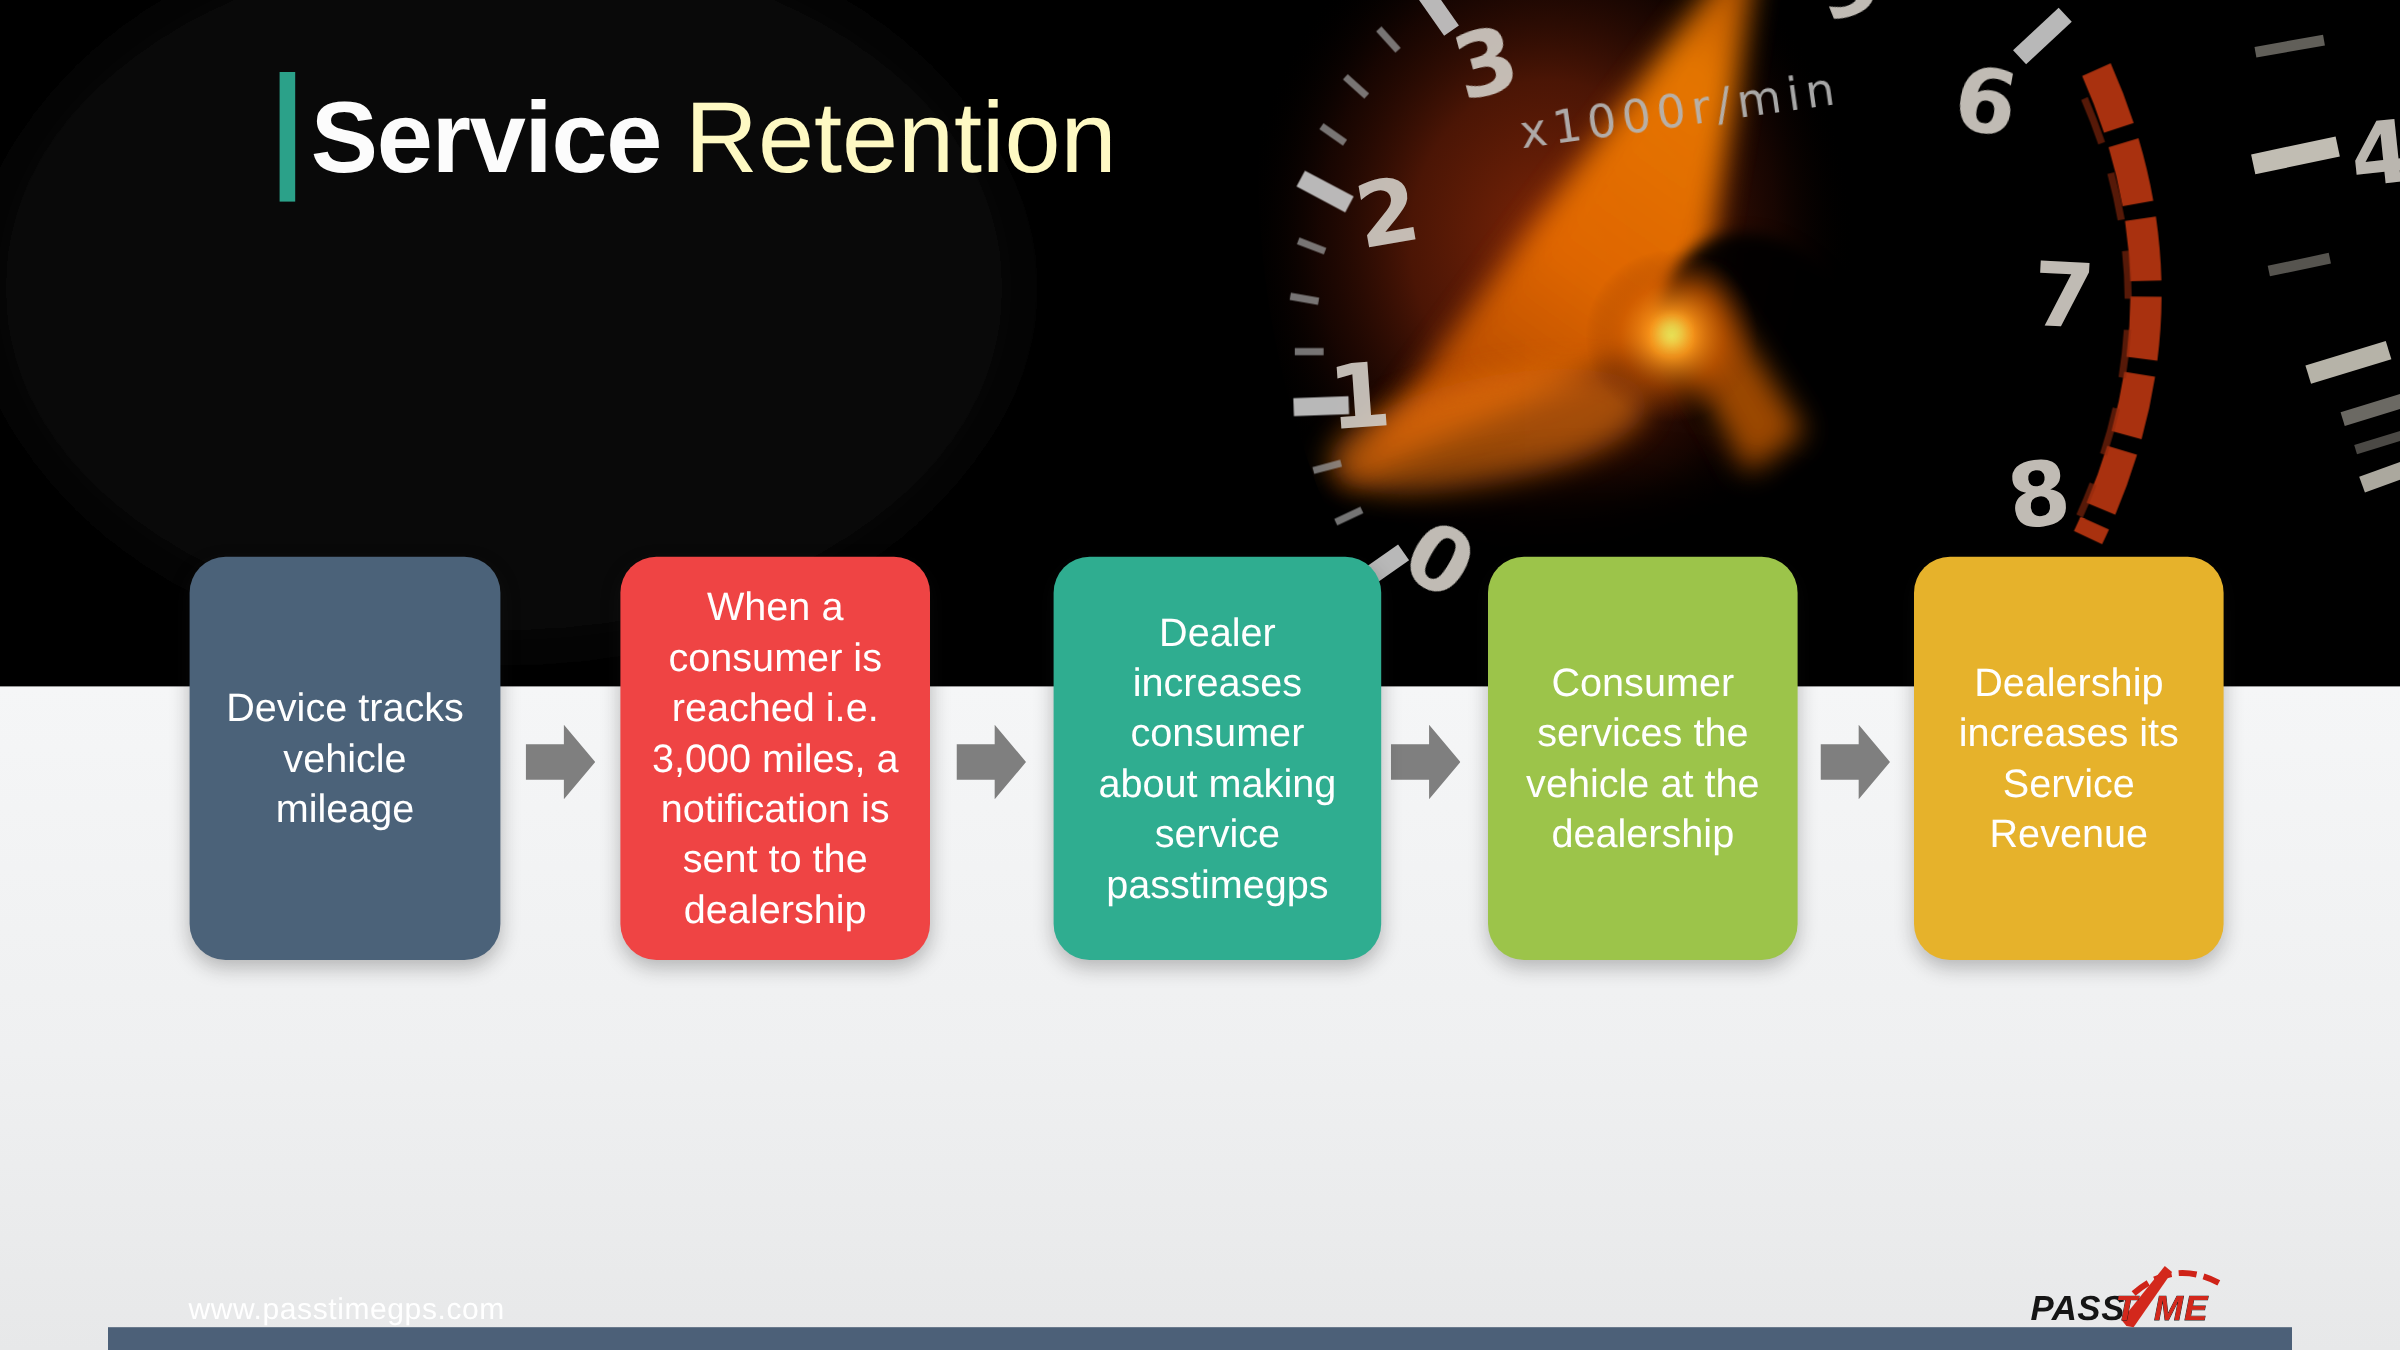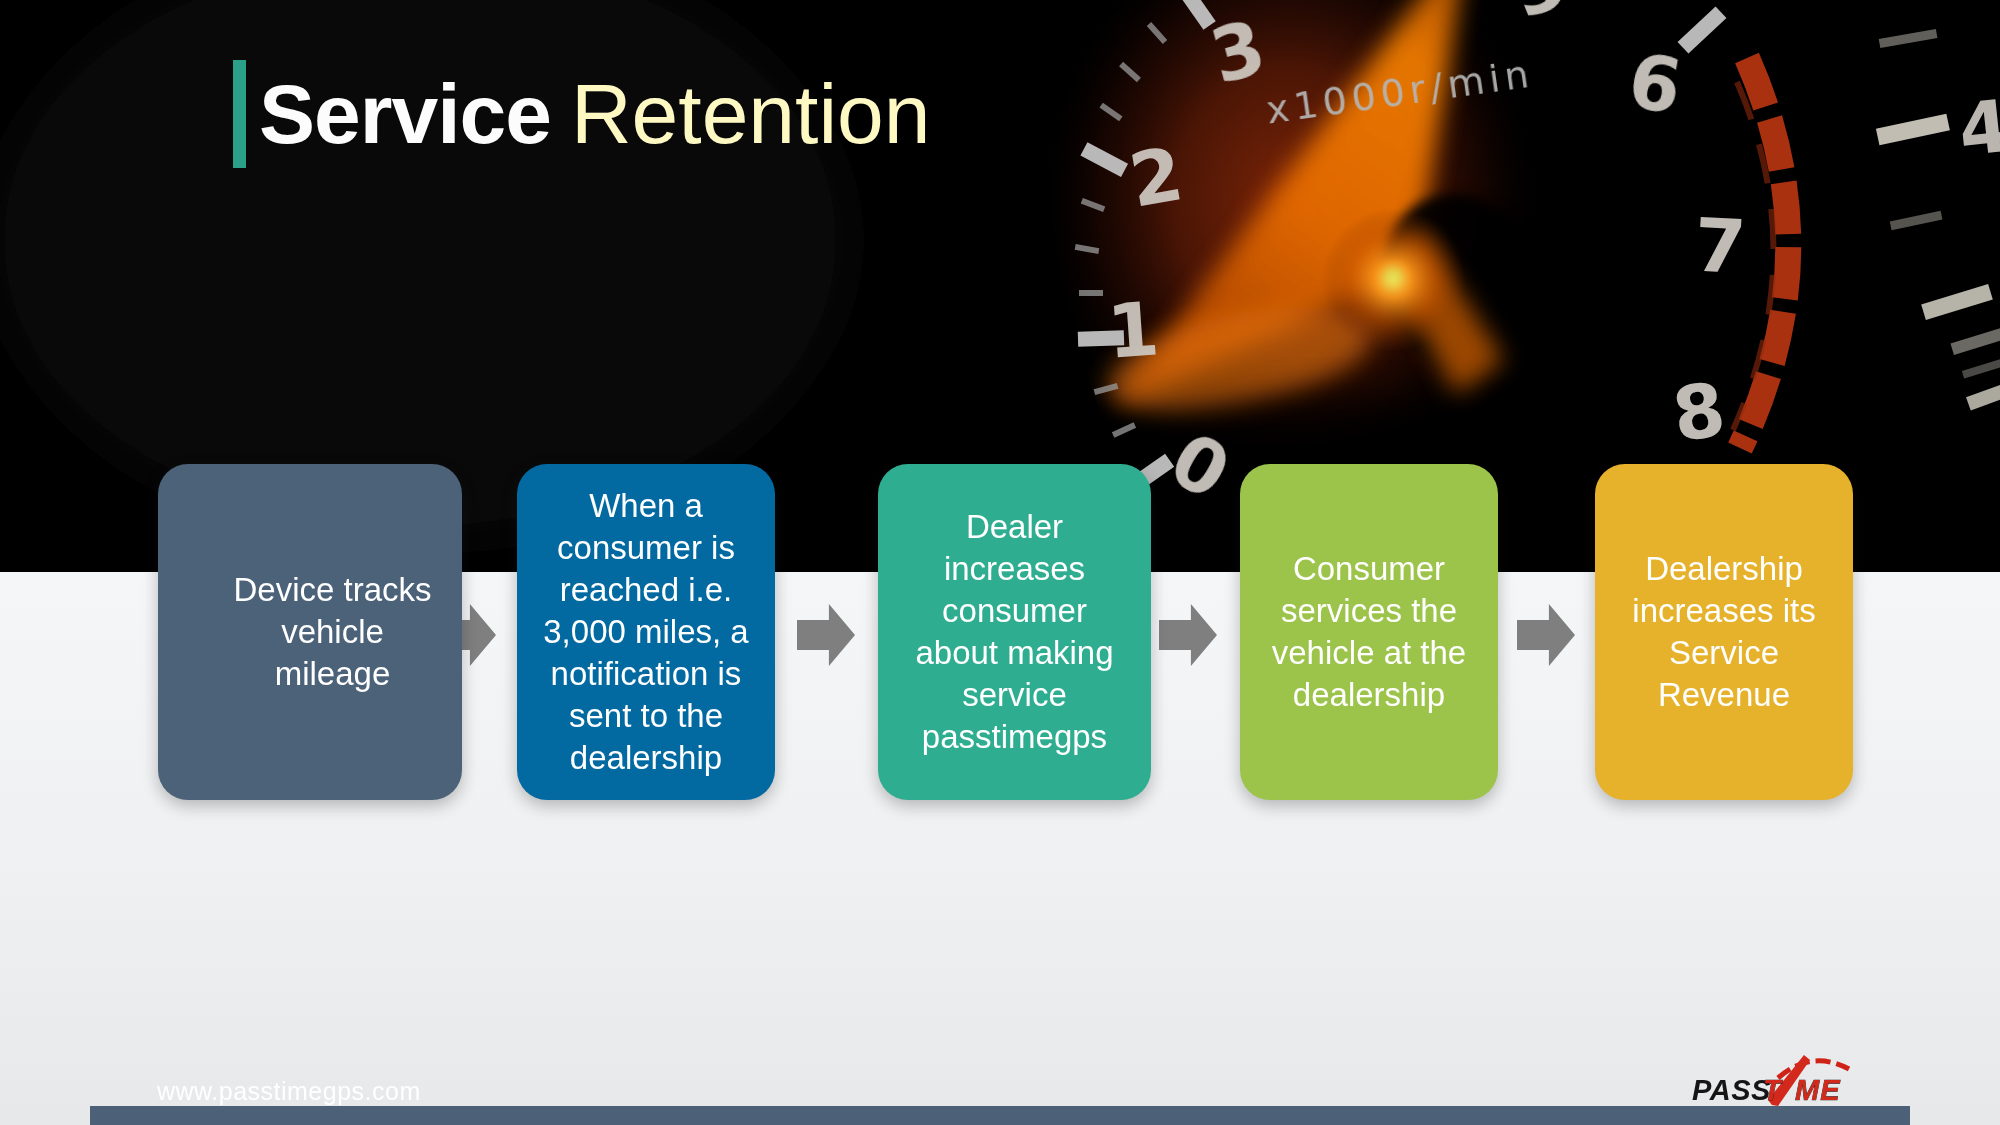--- a/index.html
+++ b/index.html
@@ -20,22 +20,22 @@
     position:absolute;left:0;top:572px;width:2000px;height:553px;
     background:linear-gradient(180deg,#f5f6f7 0%,#eff0f1 55%,#e7e8e9 100%);
   }
   
   .step{
     position:absolute;top:464px;height:336px;border-radius:30px;z-index:10;
     display:flex;align-items:center;justify-content:center;
     box-shadow:0 6px 16px rgba(30,30,30,.28);
   }
   .step-text{color:#fff;font-size:33px;line-height:42px;text-align:center;font-weight:400;}
-  .step1{left:158px;width:259px;background:#4B6279;padding-left:45px;}
-  .step2{left:517px;width:258px;background:#0369a1;}
+  .step1{left:158px;width:259px;background:#4B6279;}
+  .step2{left:517px;width:258px;background:#ef4444;}
   .step3{left:878px;width:273px;background:#2FAD90;}
   .step4{left:1240px;width:258px;background:#9CC44A;}
   .step5{left:1595px;width:258px;background:#E6B22B;}
   .flow-arrow{
     position:absolute;top:604px;width:58px;height:62px;background:#7F7F7F;z-index:9;
     clip-path:polygon(0% 26%,55% 26%,55% 0%,100% 50%,55% 100%,55% 74%,0% 74%);
     filter:drop-shadow(0 3px 3px rgba(0,0,0,.22));
   }
   .arrow1{left:438px;} .arrow2{left:797px;} .arrow3{left:1159px;} .arrow4{left:1517px;}
   

